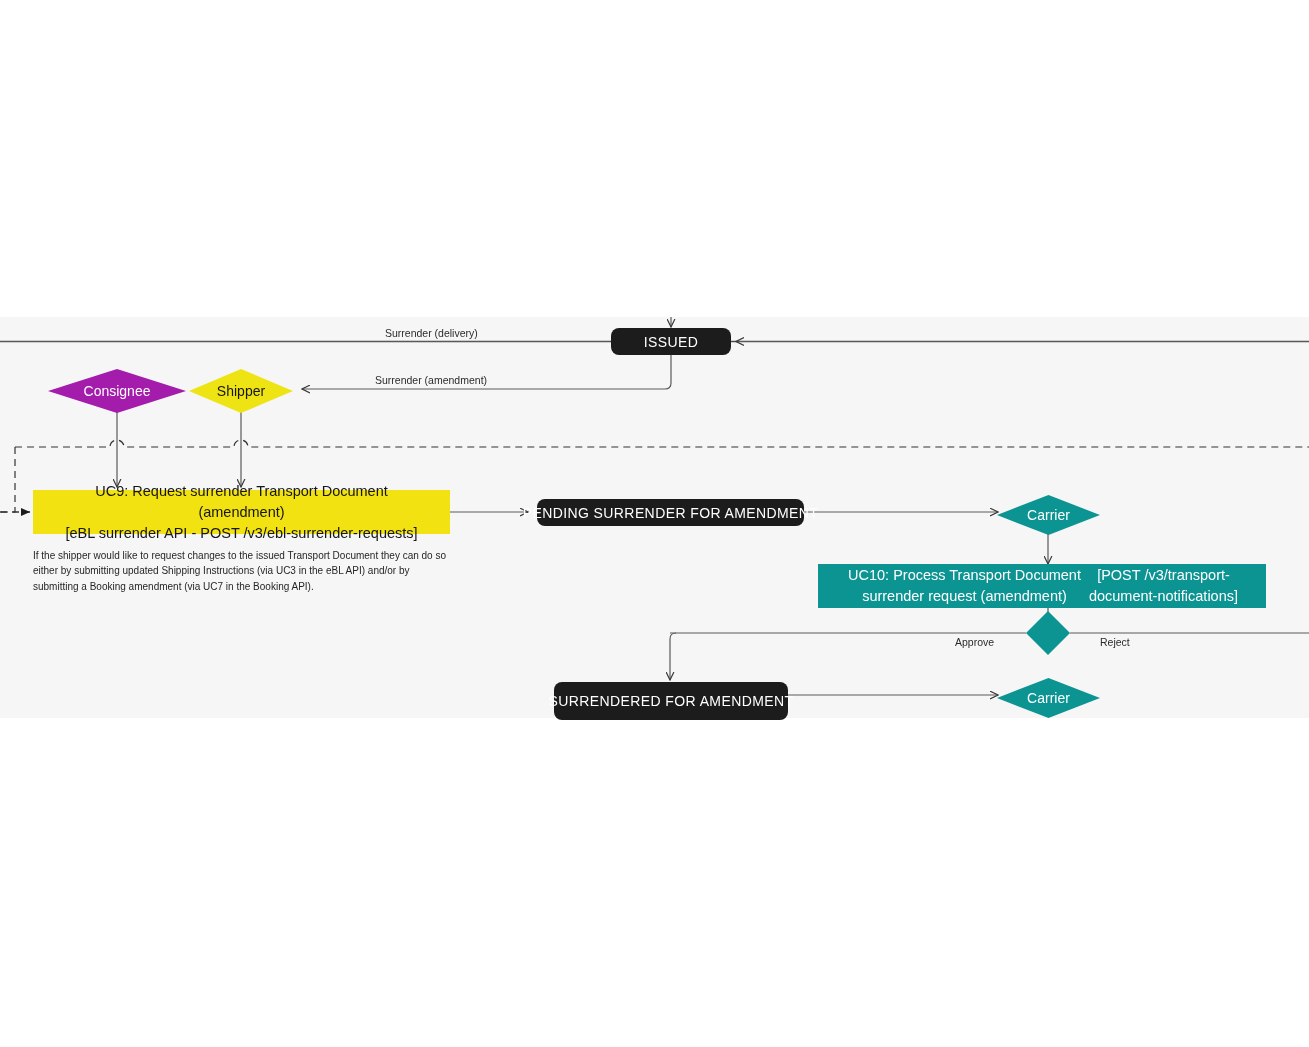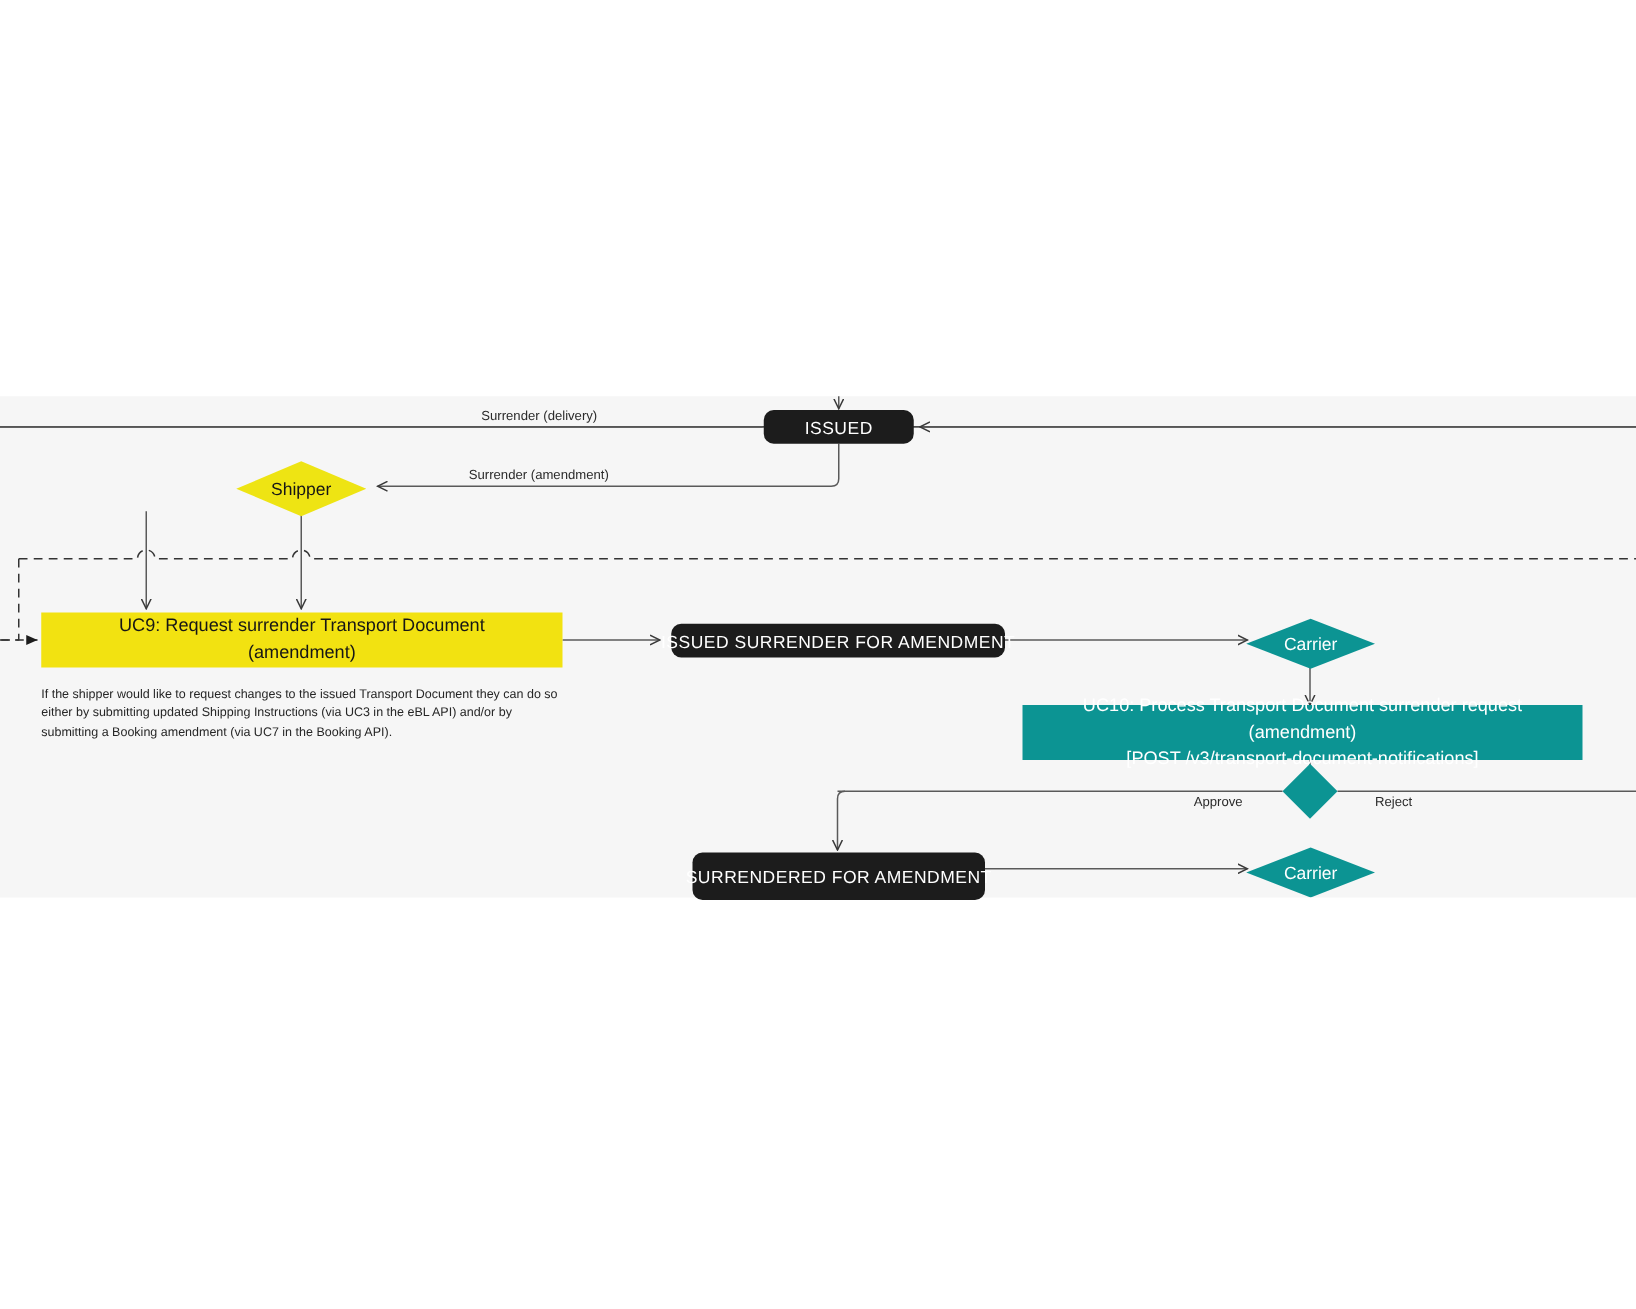--- a/index.html
+++ b/index.html
@@ -162,20 +162,26 @@
       <line x1="1070" y1="633" x2="1309" y2="633" stroke="#5a5a5a" stroke-width="1.2"></line>
 
       <path d="M676,633 Q670,633 670,639 L670,680" fill="none" stroke="#5a5a5a" stroke-width="1.2" marker-end="url(#arrow)"></path>
 
       <line x1="788" y1="695" x2="998" y2="695" stroke="#5a5a5a" stroke-width="1.2" marker-end="url(#arrow)"></line>
     </g>
   </svg>
 
   <div class="clipband">
 
+    <div class="diamond-wrap" style="left:48px; top:52px; width:138px; height:44px;">
+      <svg width="138" height="44" viewBox="0 0 138 44">
+        <polygon points="69,0 138,22 69,44 0,22" fill="#a31cab"></polygon>
+      </svg>
+      <div class="diamond-label" style="color:#ffffff;">Consignee</div>
+    </div>
 
     <div class="diamond-wrap" style="left:189px; top:52px; width:104px; height:44px;">
       <svg width="104" height="44" viewBox="0 0 104 44">
         <polygon points="52,0 104,22 52,44 0,22" fill="#eee413"></polygon>
       </svg>
       <div class="diamond-label" style="color:#161616;">Shipper</div>
     </div>
 
     <div class="diamond-wrap" style="left:997px; top:178px; width:103px; height:40px;">
       <svg width="103" height="40" viewBox="0 0 103 40">
@@ -197,32 +203,33 @@
       <div class="diamond-label" style="color:#ffffff;">Carrier</div>
     </div>
 
   </div>
 
   <div class="node state-pill" style="left:611px; top:328px; width:120px; height:27px;">
     <span>ISSUED</span>
   </div>
 
   <div class="node state-pill" style="left:537px; top:499px; width:267px; height:27px;">
-    <span>ISSUED SURRENDER FOR AMENDMENT</span>
+    <span>PENDING SURRENDER FOR AMENDMENT</span>
   </div>
 
   <div class="node state-pill" style="left:554px; top:682px; width:234px; height:38px;">
     <span>SURRENDERED FOR AMENDMENT</span>
   </div>
 
   <div class="node uc-box uc-yellow" style="left:33px; top:490px; width:417px; height:44px; flex-direction:column;">
     <div>UC9: Request surrender Transport Document (amendment)</div>
-  </div>
-
-  <div class="node uc-box uc-teal" style="left:818px; top:564px; width:448px; height:44px; flex-direction:column;">
+    <div>[eBL surrender API - POST /v3/ebl-surrender-requests]</div>
+  </div>
+
+  <div class="node uc-box uc-teal" style="left:818px; top:564px; width:448px; height:44px; flex-direction:row;">
     <div>UC10: Process Transport Document surrender request (amendment)</div>
     <div>[POST /v3/transport-document-notifications]</div>
   </div>
 
   <div class="edge-label" style="left:385px; top:327px;">Surrender (delivery)</div>
 
   <div class="edge-label" style="left:375px; top:374px;">Surrender (amendment)</div>
 
   <div class="edge-label" style="left:955px; top:636px;">Approve</div>
 

